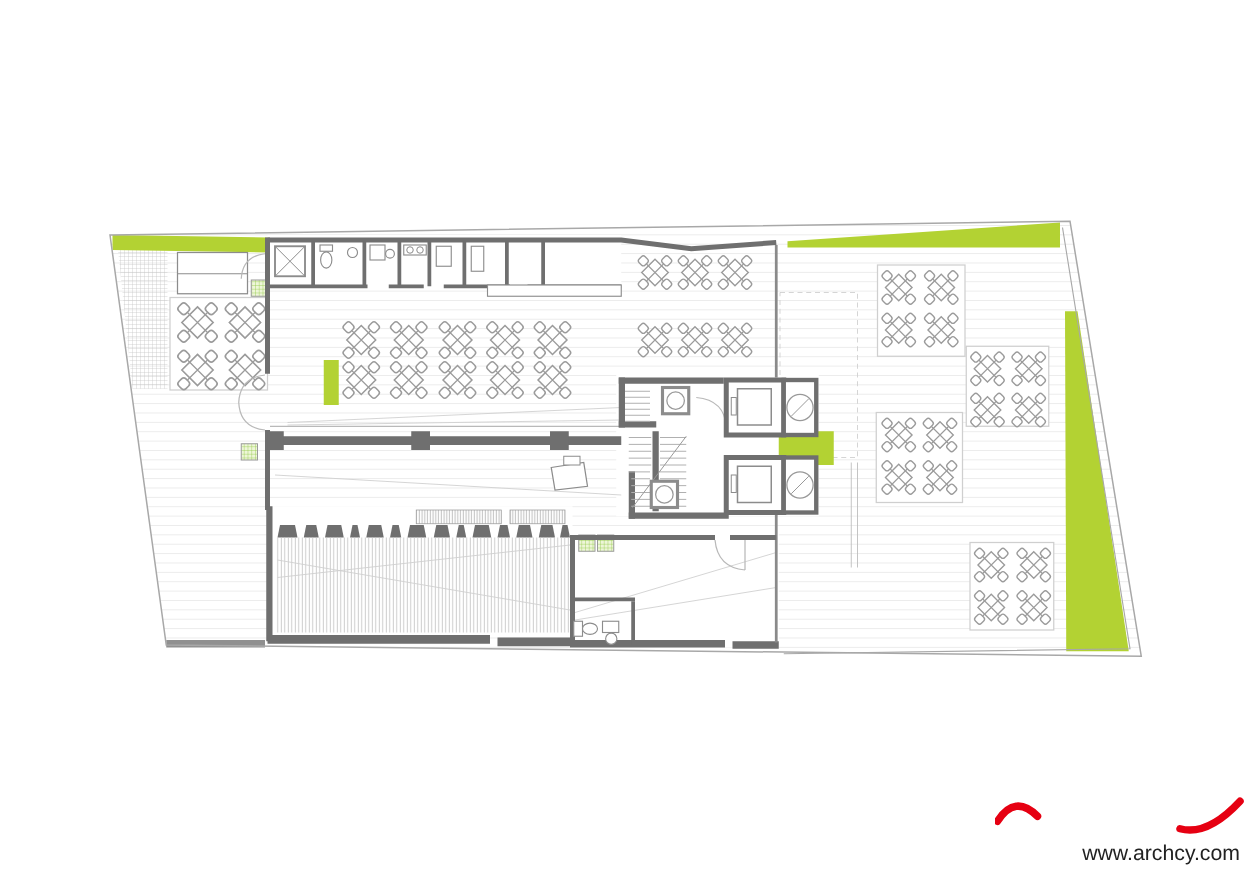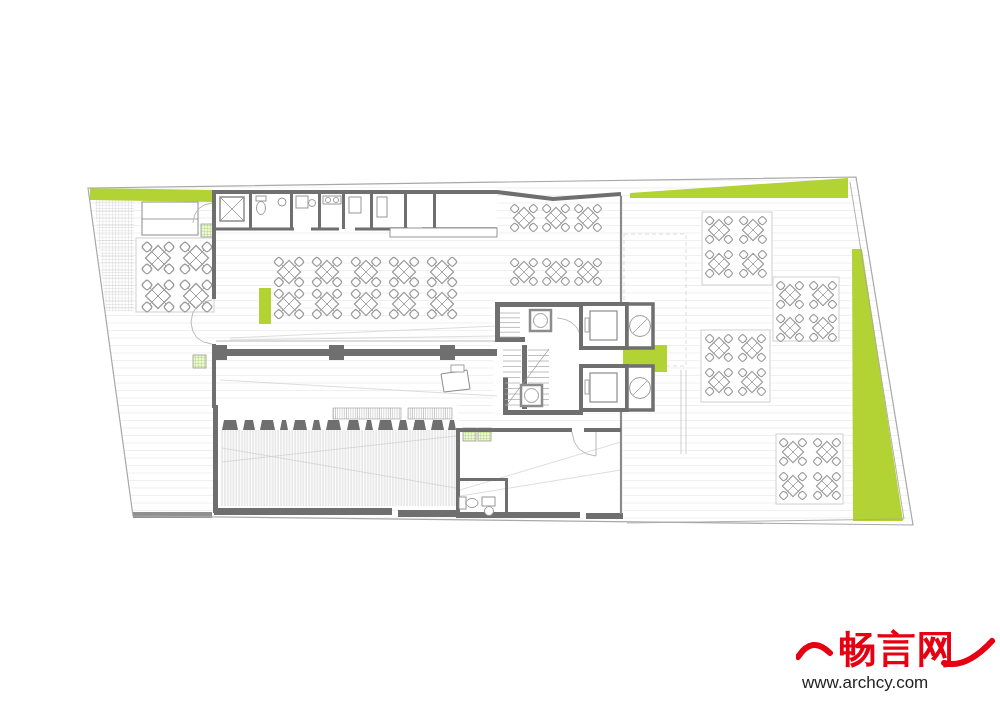--- a/index.html
+++ b/index.html
@@ -17,21 +17,21 @@
   .thin{stroke:#b9b9b9;fill:none;}
   .faint{stroke:#cfcfcf;fill:none;}
   .fix{stroke:#8c8c8c;fill:#ffffff;}
   .white{fill:#ffffff;}
   .sq{fill:#ffffff;stroke:#cfcfcf;stroke-width:1;}
   .watermark{position:absolute;right:8px;bottom:8px;width:190px;height:72px;}
   .brand-line{position:relative;text-align:center;height:46px;}
   .brand-text{position:relative;z-index:2;font-size:38px;line-height:44px;font-weight:bold;
               color:var(--brand-red);letter-spacing:1px;font-family:"DejaVu Sans",sans-serif;}
   .swoosh{position:absolute;left:-6px;top:0;z-index:1;}
-  .url-text{text-align:left;font-size:17px;color:var(--url-dark);line-height:20px;}
+  .url-text{text-align:right;font-size:17px;color:var(--url-dark);line-height:20px;}
 </style>
 </head>
 <body>
 
 <div class="stage">
 <svg id="plan-svg" width="1000" height="707" viewBox="0 0 1000 707" xmlns="http://www.w3.org/2000/svg" xmlns:xlink="http://www.w3.org/1999/xlink">
   <defs>
     <pattern id="deck" width="8" height="7.5" patternUnits="userSpaceOnUse">
       <path d="M0,0H8" stroke="#dedede" stroke-width="0.9"></path>
     </pattern>
@@ -299,17 +299,16 @@
   </g>
 </svg>
 
 
 <div class="watermark">
   <div class="brand-line">
     <svg class="swoosh" width="200" height="48" viewBox="0 0 200 48">
       <path d="M2,30 Q16,8 34,26" stroke="var(--brand-red)" stroke-width="6" fill="none" stroke-linecap="round"></path>
       <path d="M148,36 Q170,42 196,14" stroke="var(--brand-red)" stroke-width="6" fill="none" stroke-linecap="round"></path>
     </svg>
-    <span class="brand-text">畅言网</span>
   </div>
   <div class="url-text">www.archcy.com</div>
 </div>
 </div>
 
 </body></html>

